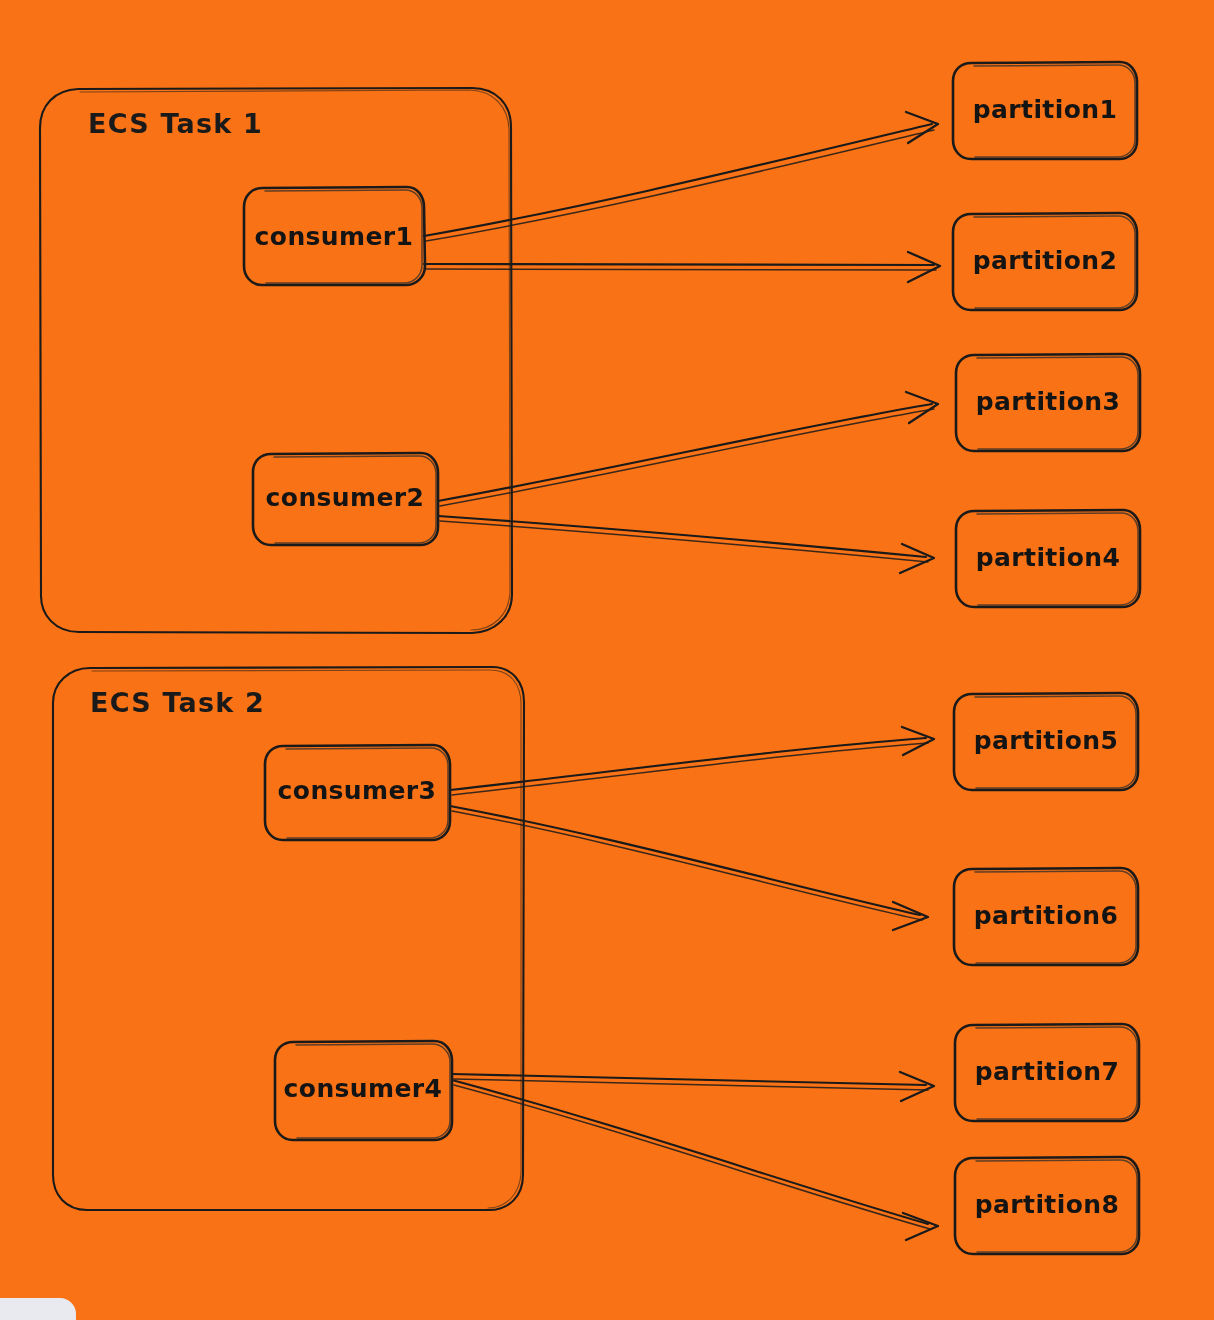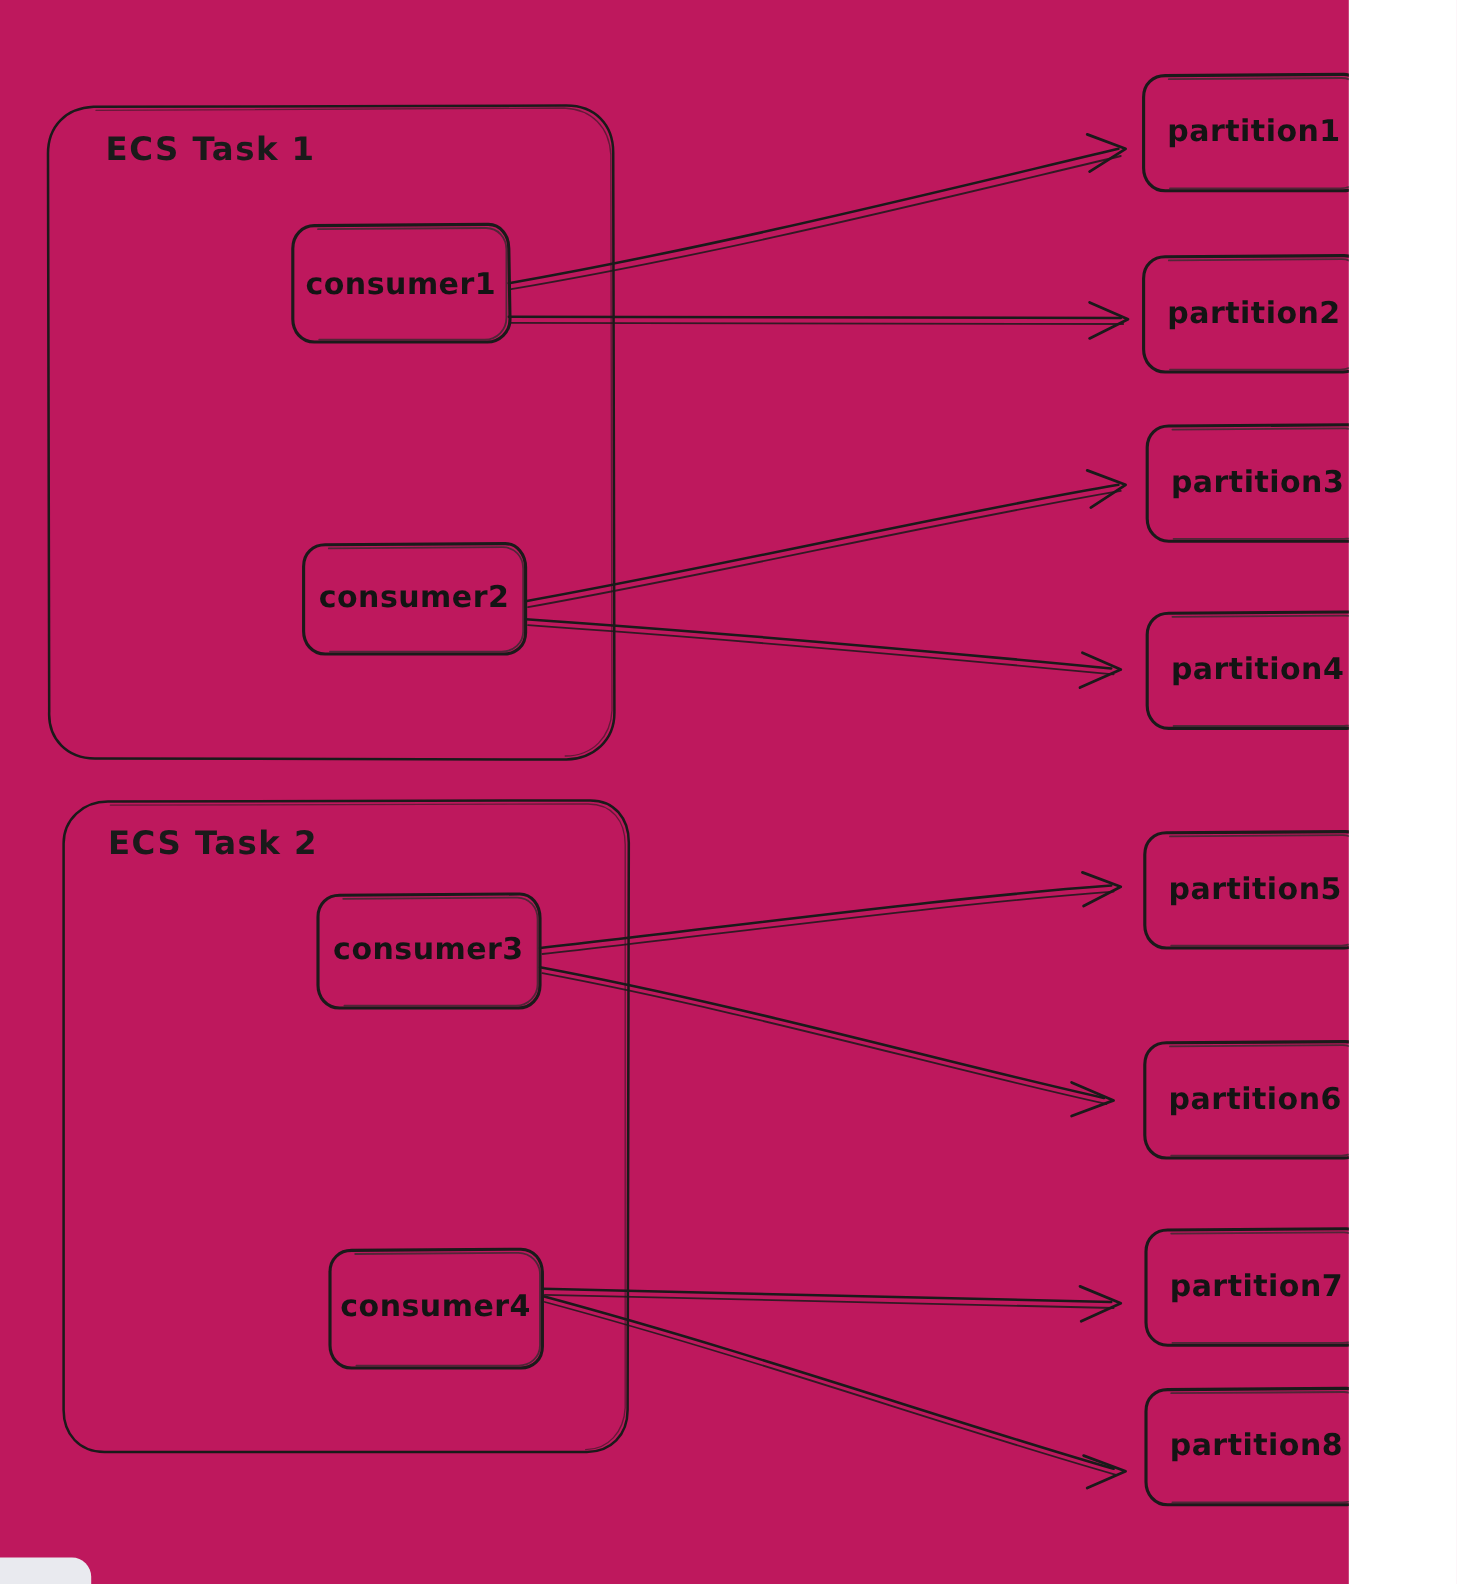--- a/index.html
+++ b/index.html
@@ -6,23 +6,23 @@
   html, body {
     margin: 0;
     padding: 0;
     background: #ffffff;
   }
   body {
     font-family: "DejaVu Sans", sans-serif;
   }
   #canvas {
     position: relative;
-    width: 1124px;
+    width: 1214px;
     height: 1320px;
-    background: #be185d;
+    background: #f97316;
     overflow: hidden;
   }
   #diagram-svg {
     position: absolute;
     left: 0;
     top: 0;
     width: 1214px;
     height: 1320px;
   }
   .group-label {

